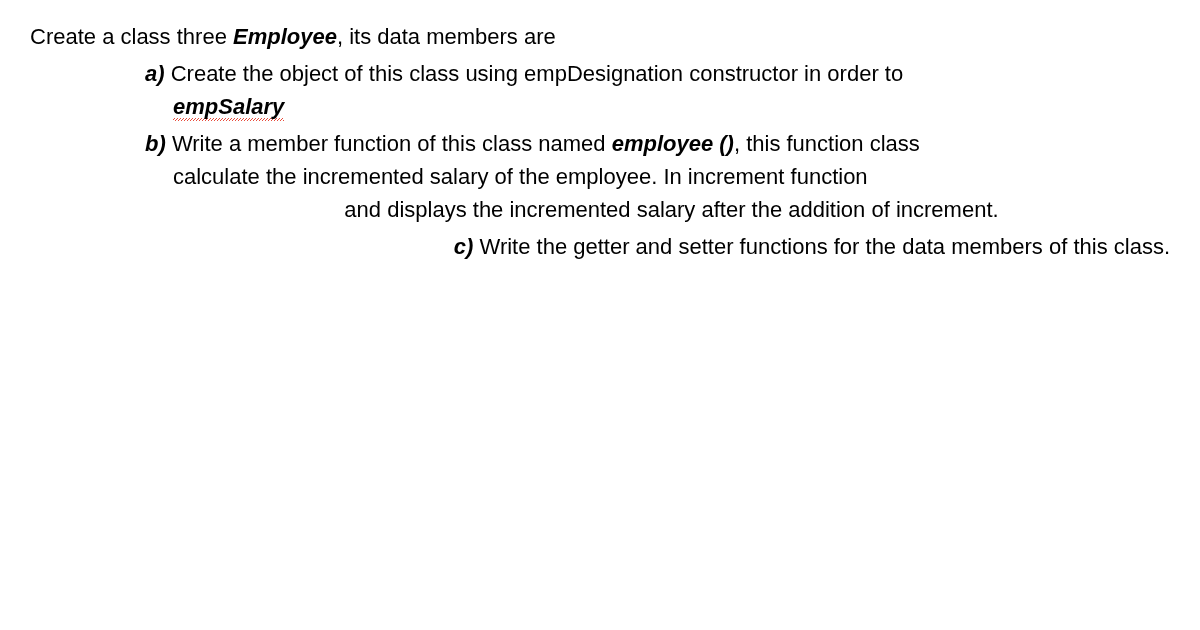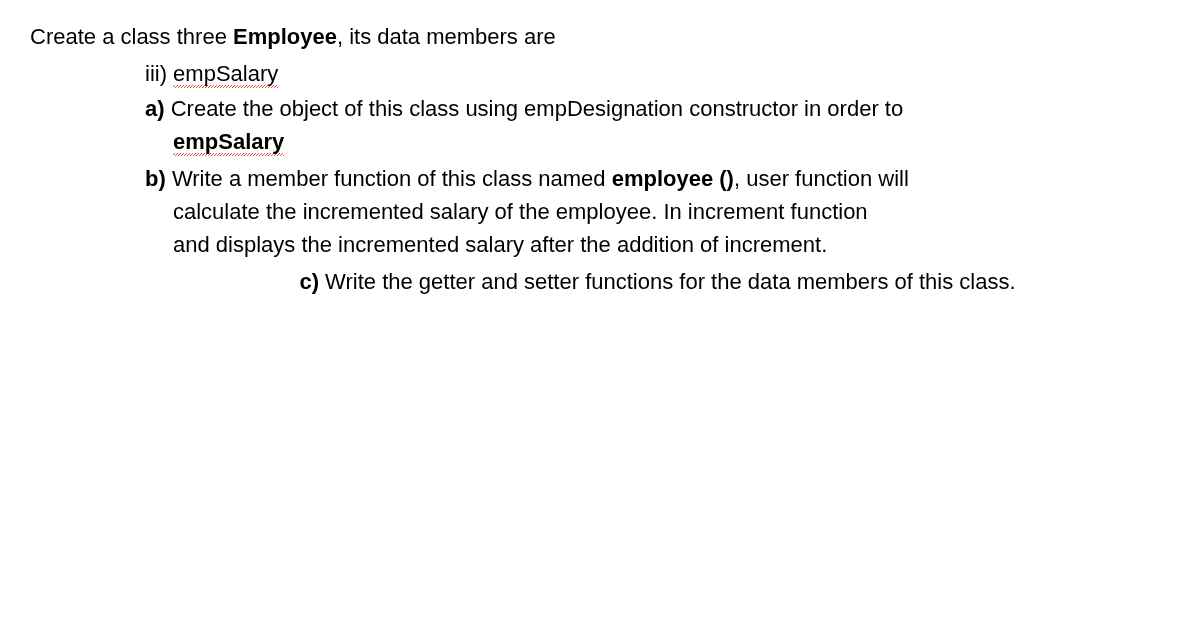--- a/index.html
+++ b/index.html
@@ -31,20 +31,21 @@
     .alpha-item {
       margin-bottom: 4px;
       text-align: justify;
     }
     .alpha-continuation {
       padding-left: 28px;
       text-align: justify;
     }
     .bold {
       font-weight: bold;
+      font-style: italic;
     }
     .spellcheck {
       background-image: repeating-linear-gradient(
         135deg,
         transparent,
         transparent 1px,
         #e74c3c 1px,
         #e74c3c 2px
       );
       background-size: 6px 3px;
@@ -54,41 +55,38 @@
     }
   </style>
 </head>
 <body>
 
 <div class="intro">
   <span>Create a class three </span><span class="bold">Employee</span><span>, its data members are</span>
 </div>
 
 <div class="roman-list">
-  <div class="roman-item">
-    <span>iii) </span><span class="spellcheck">empSalary</span>
-  </div>
 </div>
 
 <div class="alpha-list">
 
   <div class="alpha-item">
     <div>
       <span class="bold">a) </span><span>Create the object of this class using empDesignation constructor in order to</span>
     </div>
     <div class="alpha-continuation">
       <span class="bold spellcheck">empSalary</span>
     </div>
   </div>
 
   <div class="alpha-item">
     <div>
-      <span class="bold">b) </span><span>Write a member function of this class named </span><span class="bold">employee ()</span><span>, user function will</span>
+      <span class="bold">b) </span><span>Write a member function of this class named </span><span class="bold">employee ()</span><span>, this function class</span>
     </div>
     <div class="alpha-continuation">calculate the incremented salary of the employee. In increment function</div>
-    <div class="alpha-continuation" style="text-align:left">and displays the incremented salary after the addition of increment.</div>
+    <div class="alpha-continuation" style="text-align:center">and displays the incremented salary after the addition of increment.</div>
   </div>
 
-  <div class="alpha-item" style="text-align:center">
+  <div class="alpha-item" style="text-align:right">
     <span class="bold">c) </span><span>Write the getter and setter functions for the data members of this class.</span>
   </div>
 
 </div>
 
 </body></html>

